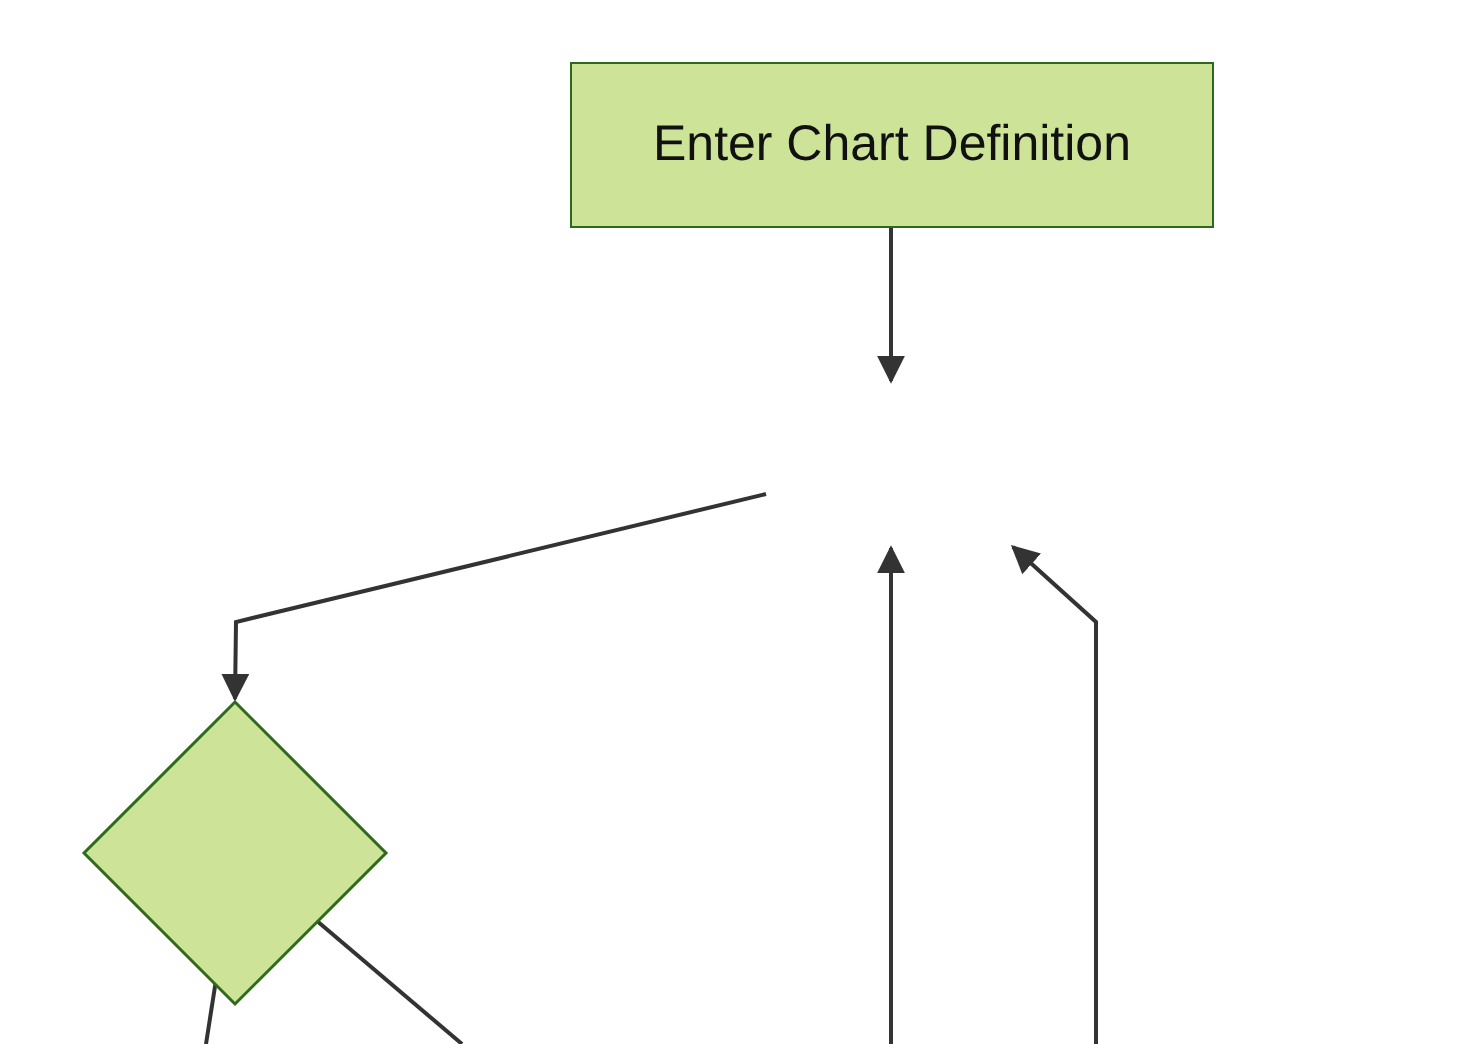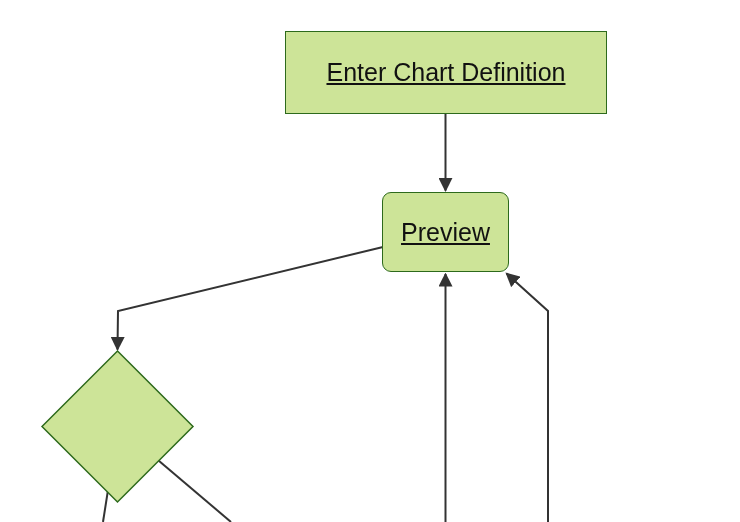--- a/index.html
+++ b/index.html
@@ -44,21 +44,20 @@
     position: absolute;
     box-sizing: border-box;
     display: flex;
     align-items: center;
     justify-content: center;
     background: var(--node-fill, #cde498);
     border: 1.5px solid var(--node-border, #2d6a1c);
     color: var(--label, #111111);
     font-size: 25px;
     white-space: nowrap;
-    text-decoration: underline;
   }
   .node-enter {
     left: 285px;
     top: 31px;
     width: 322px;
     height: 83px;
   }
   .node-preview {
     left: 382px;
     top: 192px;
@@ -102,18 +101,15 @@
 
     <path class="edge" d="M 158.5 460.5 L 231 522"></path>
 
     <polygon class="diamond-shape" points="117.5,351 193,426.5 117.5,502 42,426.5"></polygon>
   </svg>
 
   <div class="node node-enter">
     <span>Enter Chart Definition</span>
   </div>
 
-  <div class="node node-preview">
-    <span>Preview</span>
-  </div>
 
 
 </div>
 
 </body></html>

